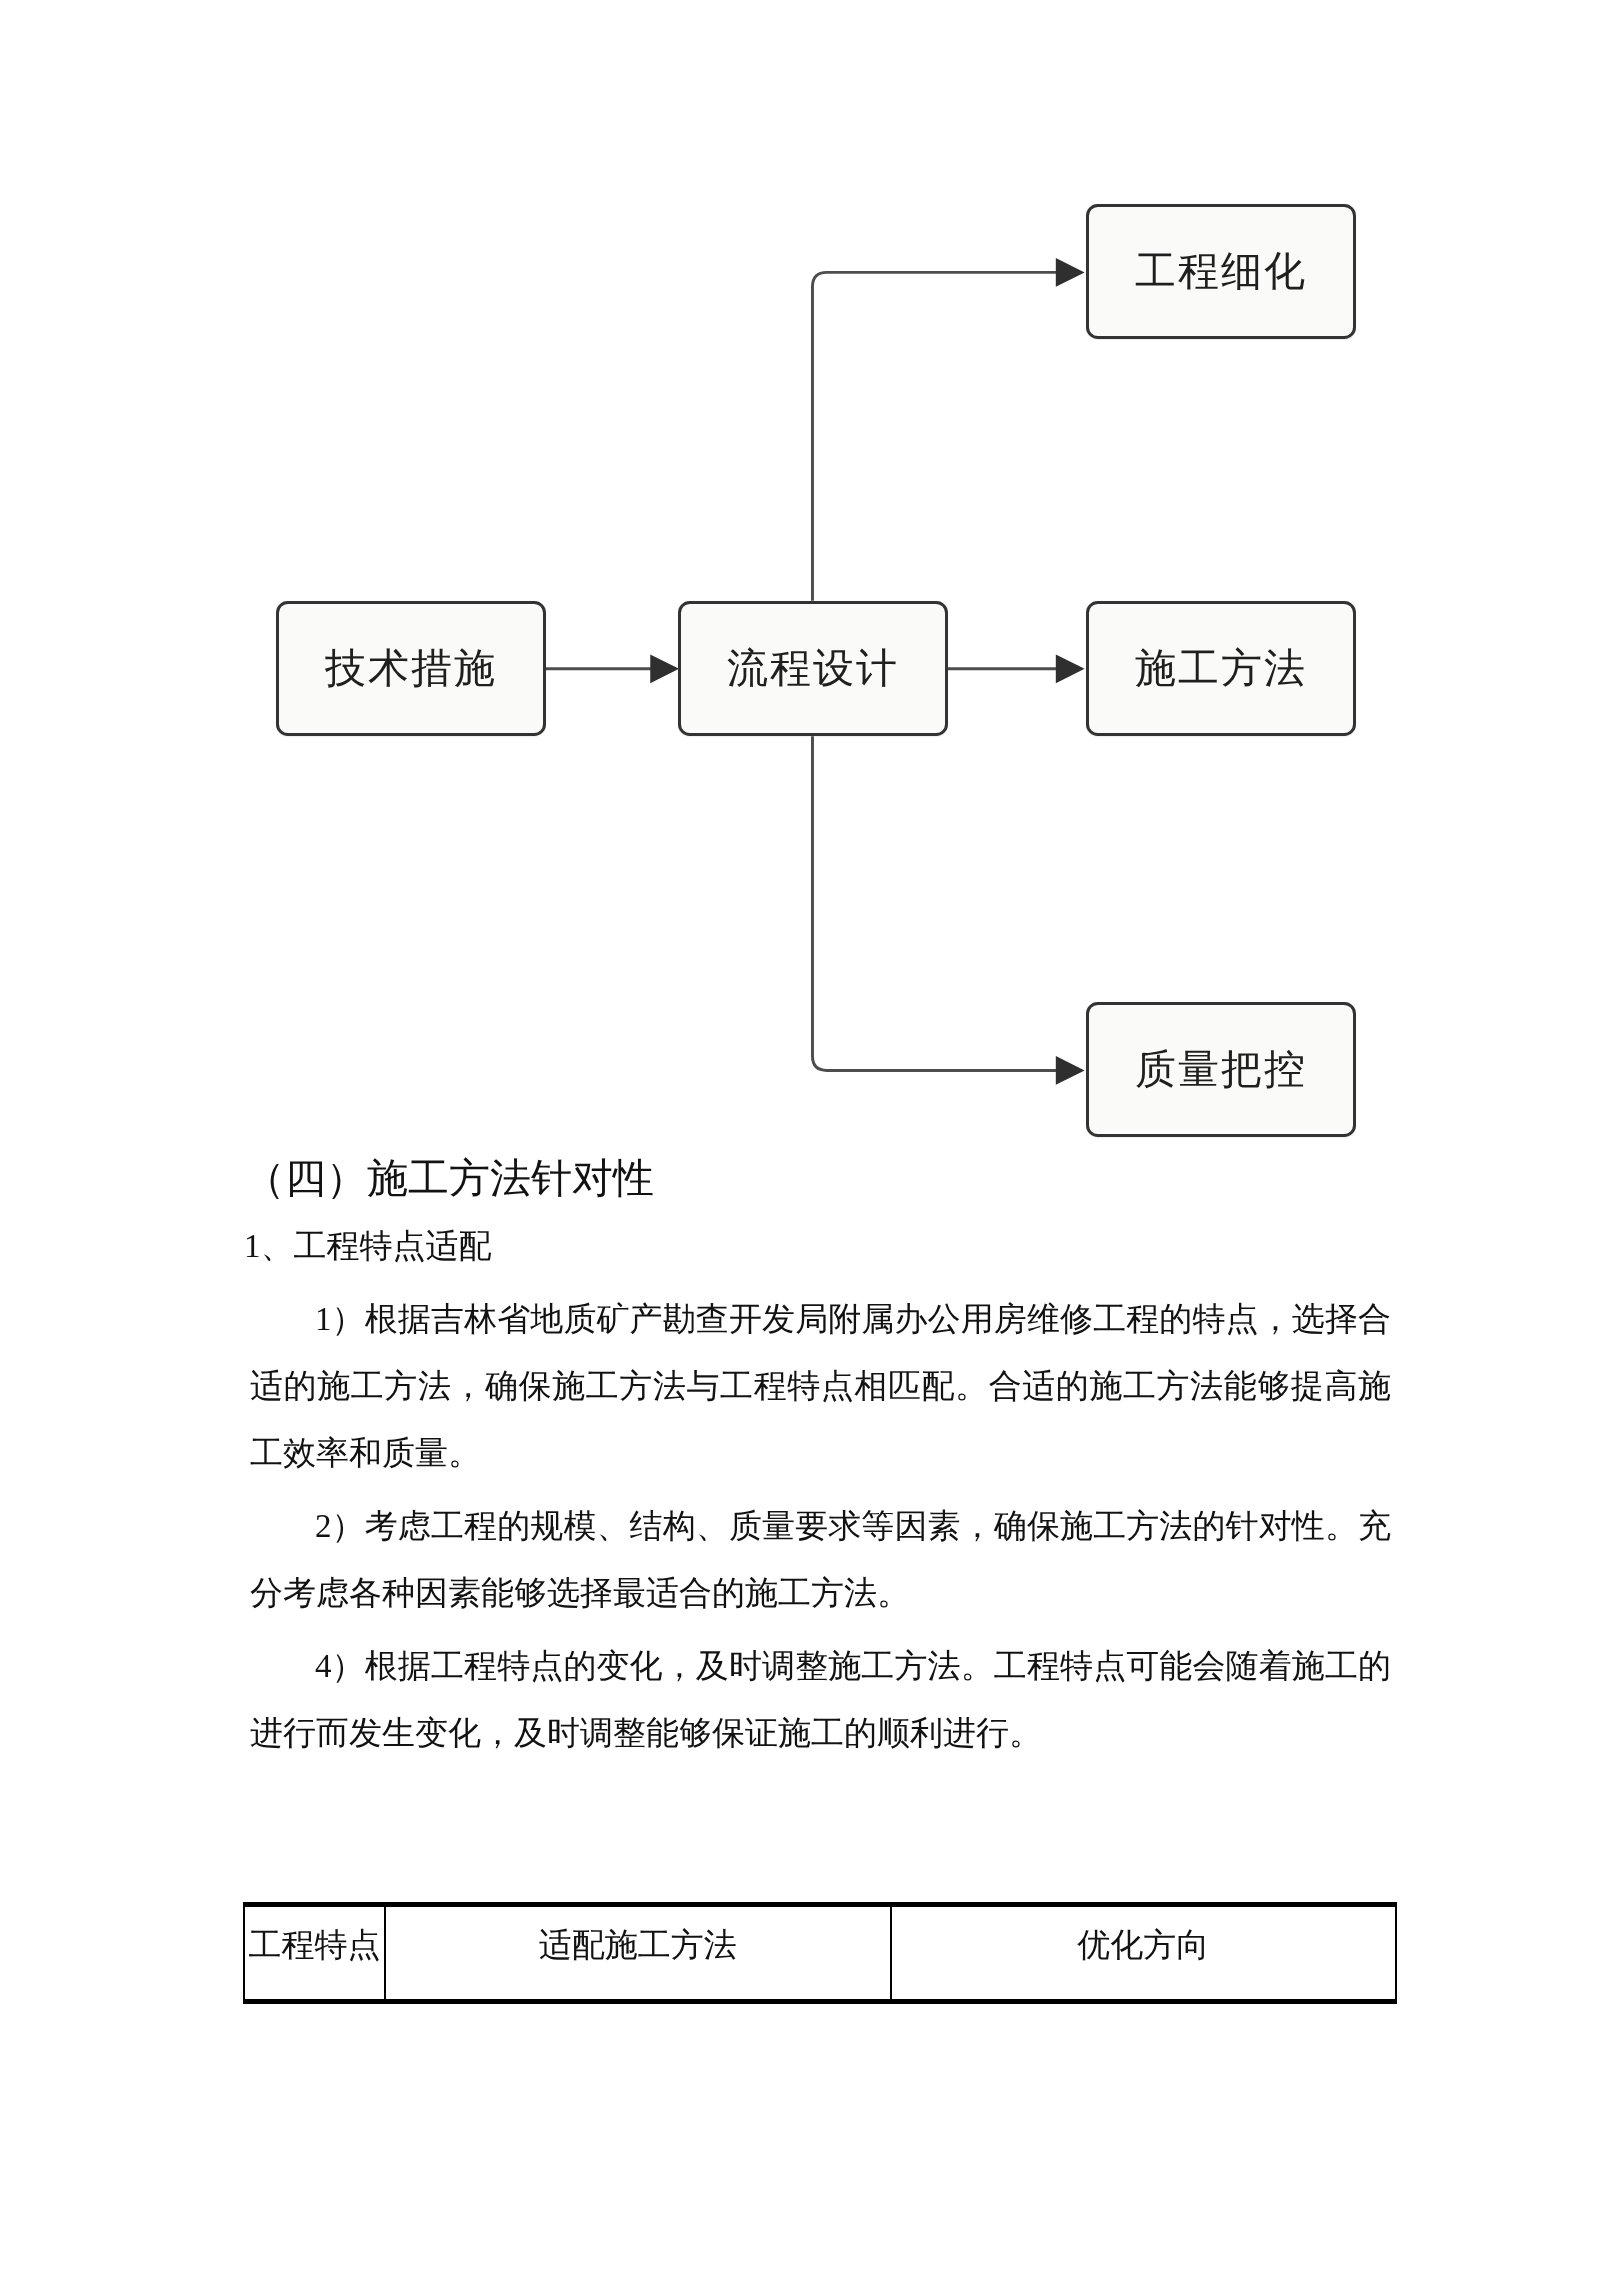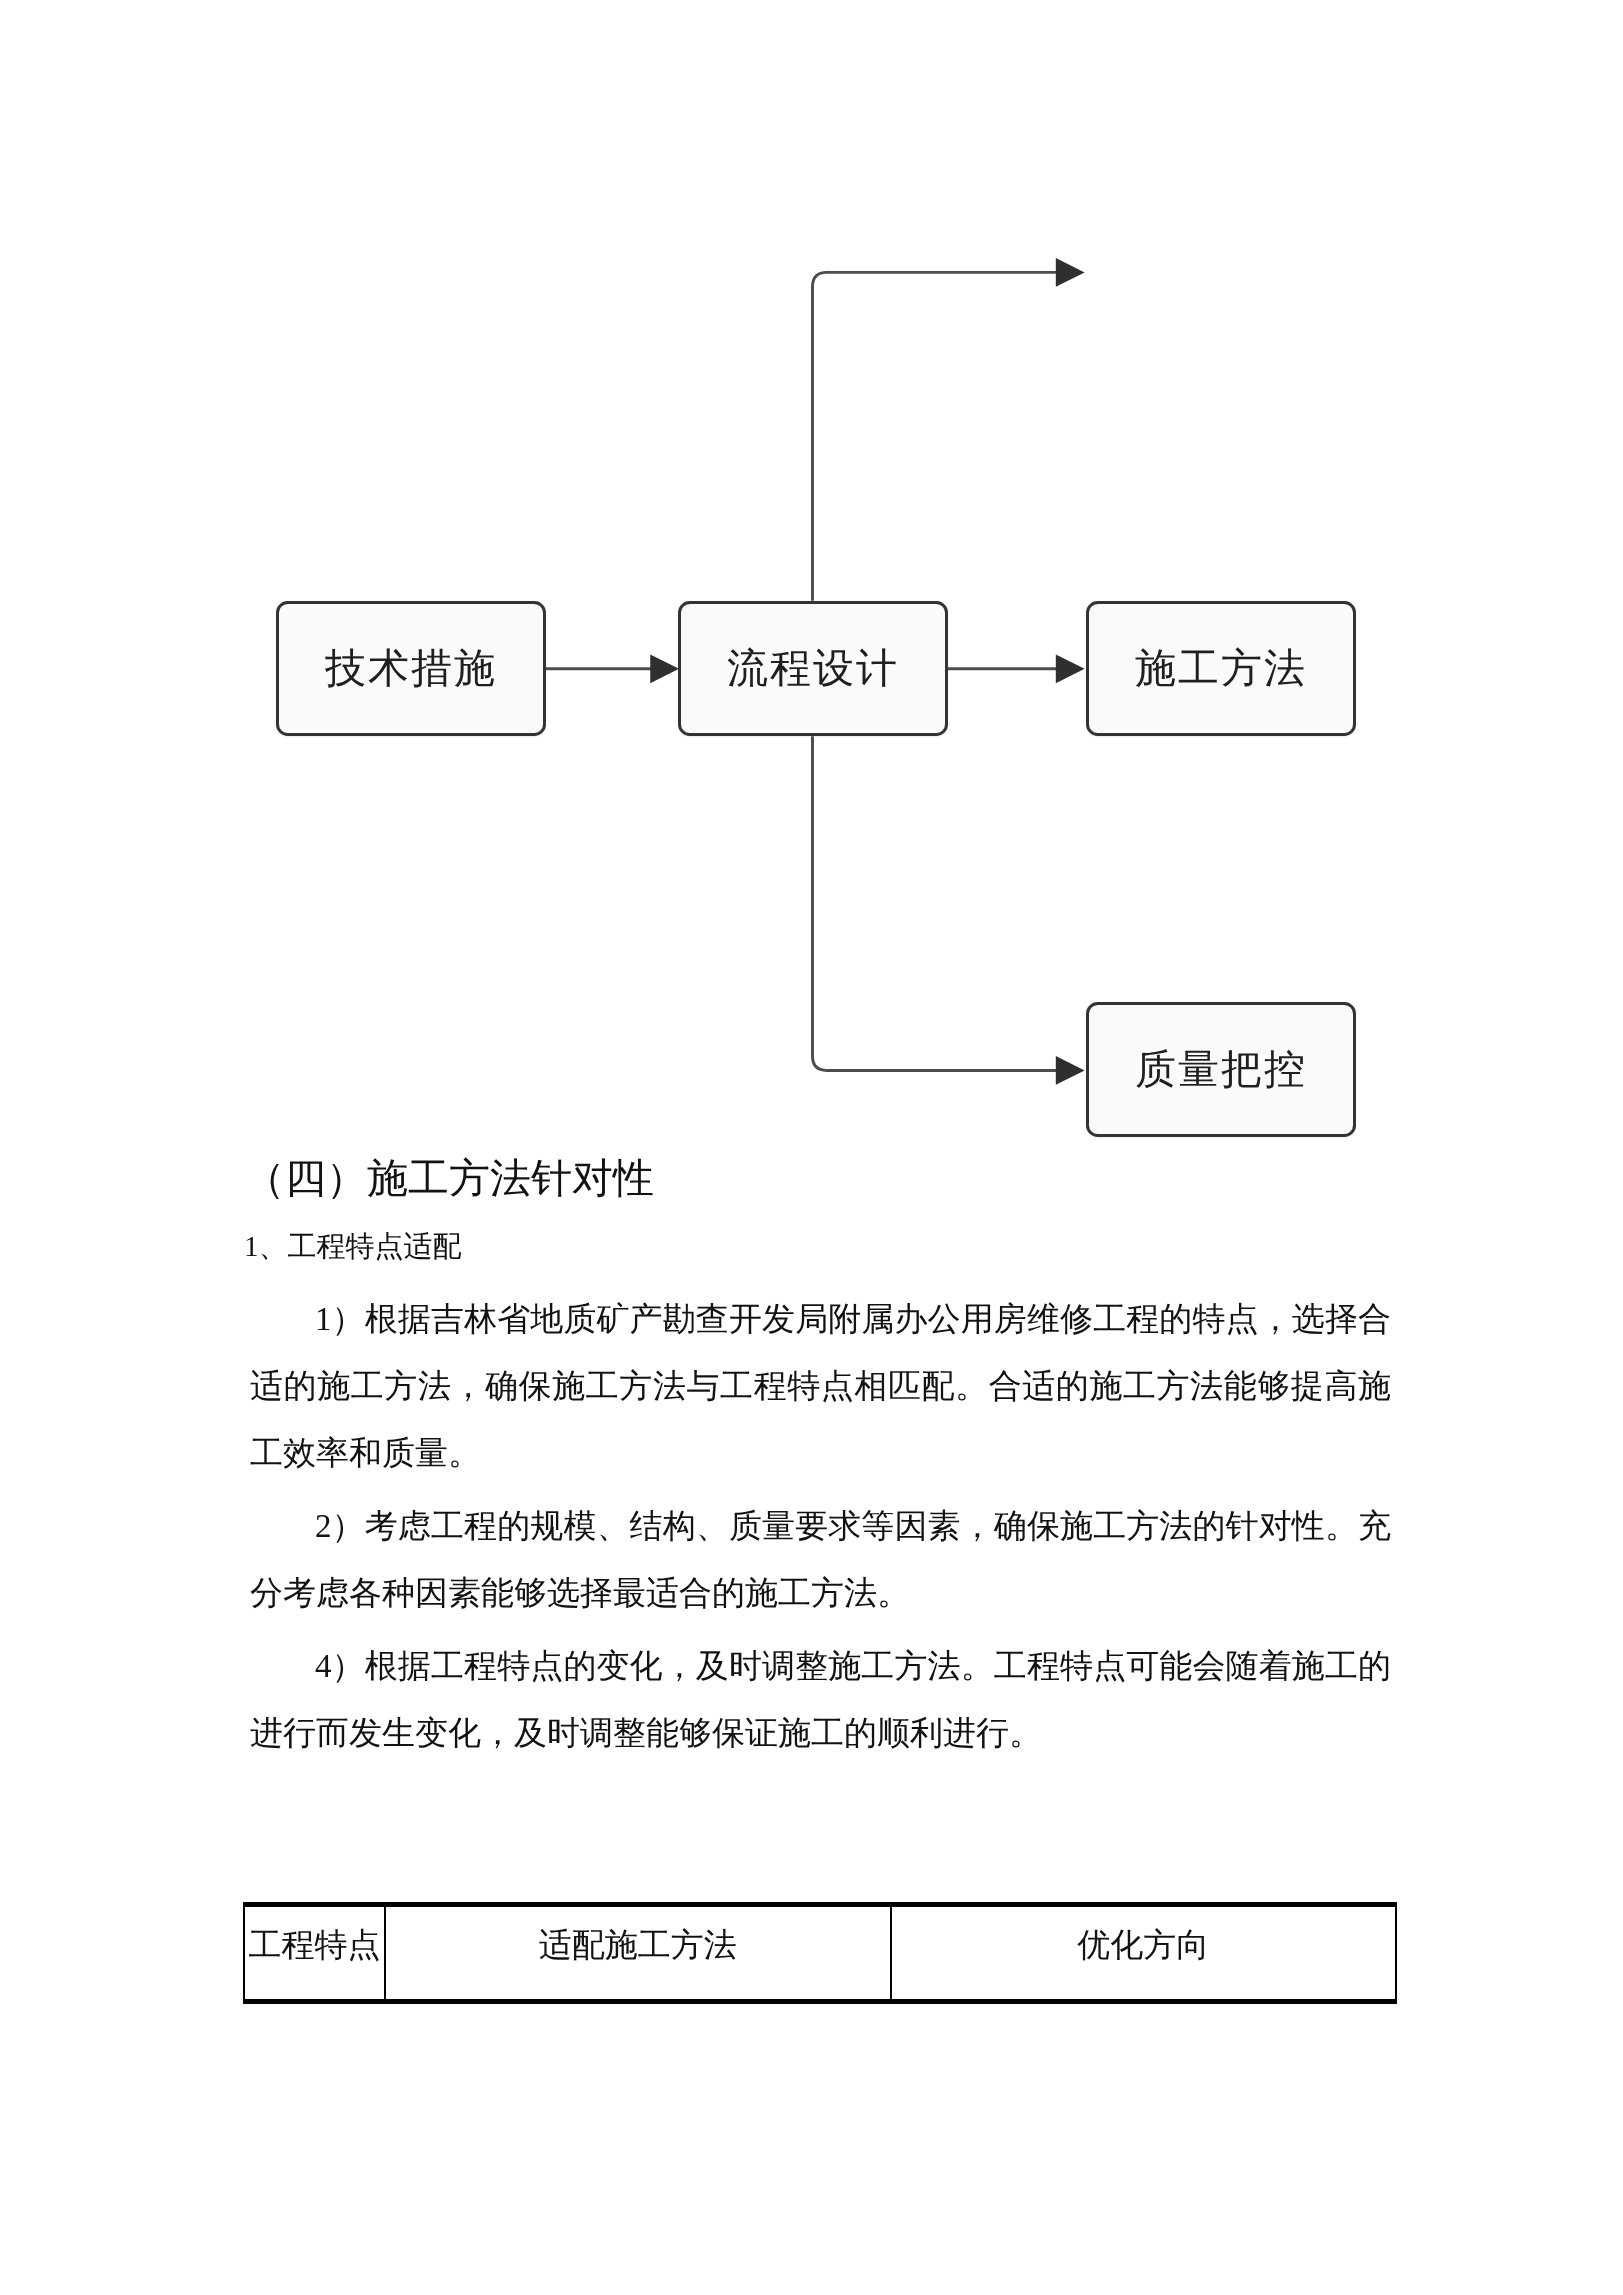--- a/index.html
+++ b/index.html
@@ -47,21 +47,21 @@
     width: 1153px;
   }
   .heading {
     margin: 0;
     font-size: 41px;
     line-height: 69px;
     white-space: nowrap;
   }
   .subheading {
     margin: 0;
-    font-size: 29px;
+    font-size: 33px;
     line-height: 67px;
   }
   .para {
     margin: 6px;
     font-size: 33px;
     line-height: 67px;
     text-indent: 65px;
     text-align: justify;
   }
 
@@ -108,20 +108,23 @@
         <polygon points="1614,1614 1614,1658 1658,1636"></polygon>
       </g>
     </svg>
 
     <div class="flow-node" style="left:276px; top:601px;">
       <span>技术措施</span>
     </div>
     <div class="flow-node" style="left:678px; top:601px;">
       <span>流程设计</span>
     </div>
+    <div class="flow-node" style="left:1086px; top:204px;">
+      <span>工程细化</span>
+    </div>
     <div class="flow-node" style="left:1086px; top:601px;">
       <span>施工方法</span>
     </div>
     <div class="flow-node" style="left:1086px; top:1002px;">
       <span>质量把控</span>
     </div>
   </div>
 
   <div class="content">
     <p class="heading">（四）施工方法针对性</p>

